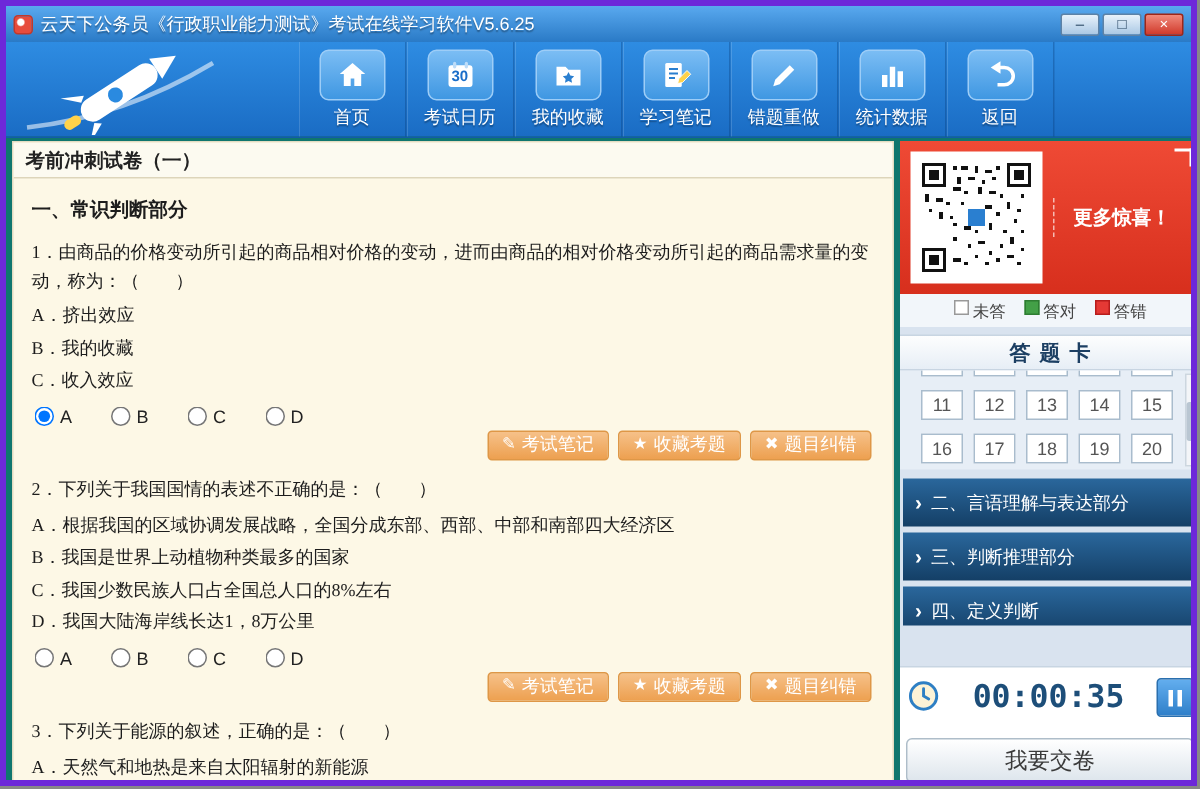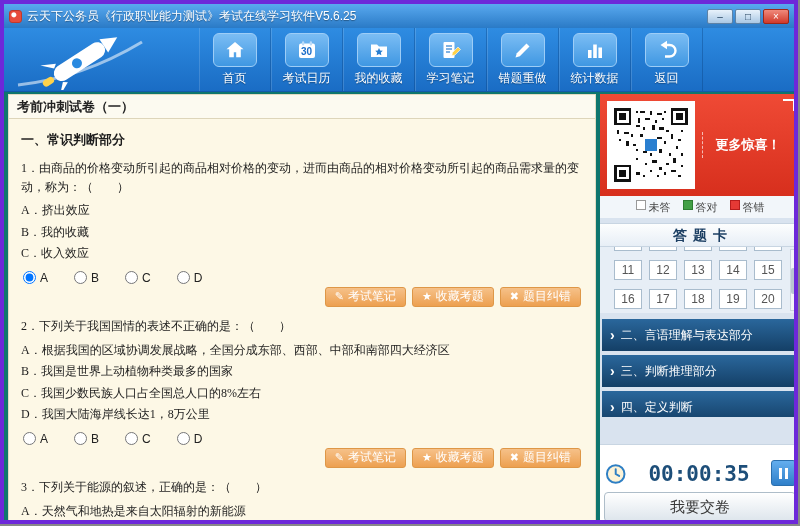--- a/index.html
+++ b/index.html
@@ -51,21 +51,21 @@
   .card-title { height:24px; line-height:23px; margin-top:5px; text-align:center; font-size:14px; font-weight:bold; color:#1c3f63; letter-spacing:6px; padding-left:6px; background:linear-gradient(#fdfefe,#e7eef6); border-top:1px solid #c8d5e2; border-bottom:1px solid #c8d5e2; flex:0 0 auto; }
   .grid-wrap { height:66px; overflow:hidden; position:relative; background:#e7eef6; padding:0 14px 0 10px; flex:0 0 auto; }
   .grid { display:grid; grid-template-columns:repeat(5,28px); column-gap:7px; row-gap:9px; justify-content:center; margin-top:-16px; }
   .cell { height:20px; background:#fff; border:1px solid #a9bccd; color:#555; font-size:12px; display:flex; align-items:center; justify-content:center; cursor:pointer; }
   .vscroll { position:absolute; right:2px; top:2px; bottom:2px; width:8px; background:#f3f5f8; border:1px solid #ccd6df; }
   .vthumb { position:absolute; top:18px; left:0; width:6px; height:26px; background:#b9c6d2; border-radius:2px; }
   .sections { height:104px; overflow:hidden; padding:6px 2px 0 2px; display:flex; flex-direction:column; gap:4px; flex:0 0 auto; }
   .sec-bar { height:23px; flex:0 0 23px; background:linear-gradient(#2a679c,#143f66); color:#fff; font-size:12px; display:flex; align-items:center; gap:6px; padding:16px 8px; cursor:pointer; border-radius:0; }
   .sec-arrow::before { content:"›"; font-weight:bold; font-size:14px; }
   .panel-bottom { margin-top:auto; background:#fff; border-top:1px solid #c8d5e2; padding:7px 4px 4px 4px; }
-  .timer-row { display:flex; align-items:flex-end; justify-content:center; gap:21px; height:34px; }
+  .timer-row { display:flex; align-items:flex-start; justify-content:center; gap:21px; height:34px; }
   .time { font-family:"DejaVu Sans Mono","Liberation Mono",monospace; font-size:21px; font-weight:bold; color:#1d4e79; }
   .pause { width:26px; height:26px; border:1px solid #2a6fae; border-radius:3px; background:linear-gradient(#63aeee,#2f7fc9); display:flex; align-items:center; justify-content:center; gap:3px; cursor:pointer; }
   .pause i { display:block; width:3px; height:11px; background:#fff; }
   .submit { display:block; width:100%; height:30px; margin-top:6px; background:linear-gradient(#ffffff,#dde5ec); border:1px solid #aebdc9; border-radius:4px; font-size:15px; font-weight:normal; color:#3a3a3a; cursor:pointer; }
 </style>
 </head>
 <body>
 
 <div class="window">
 

